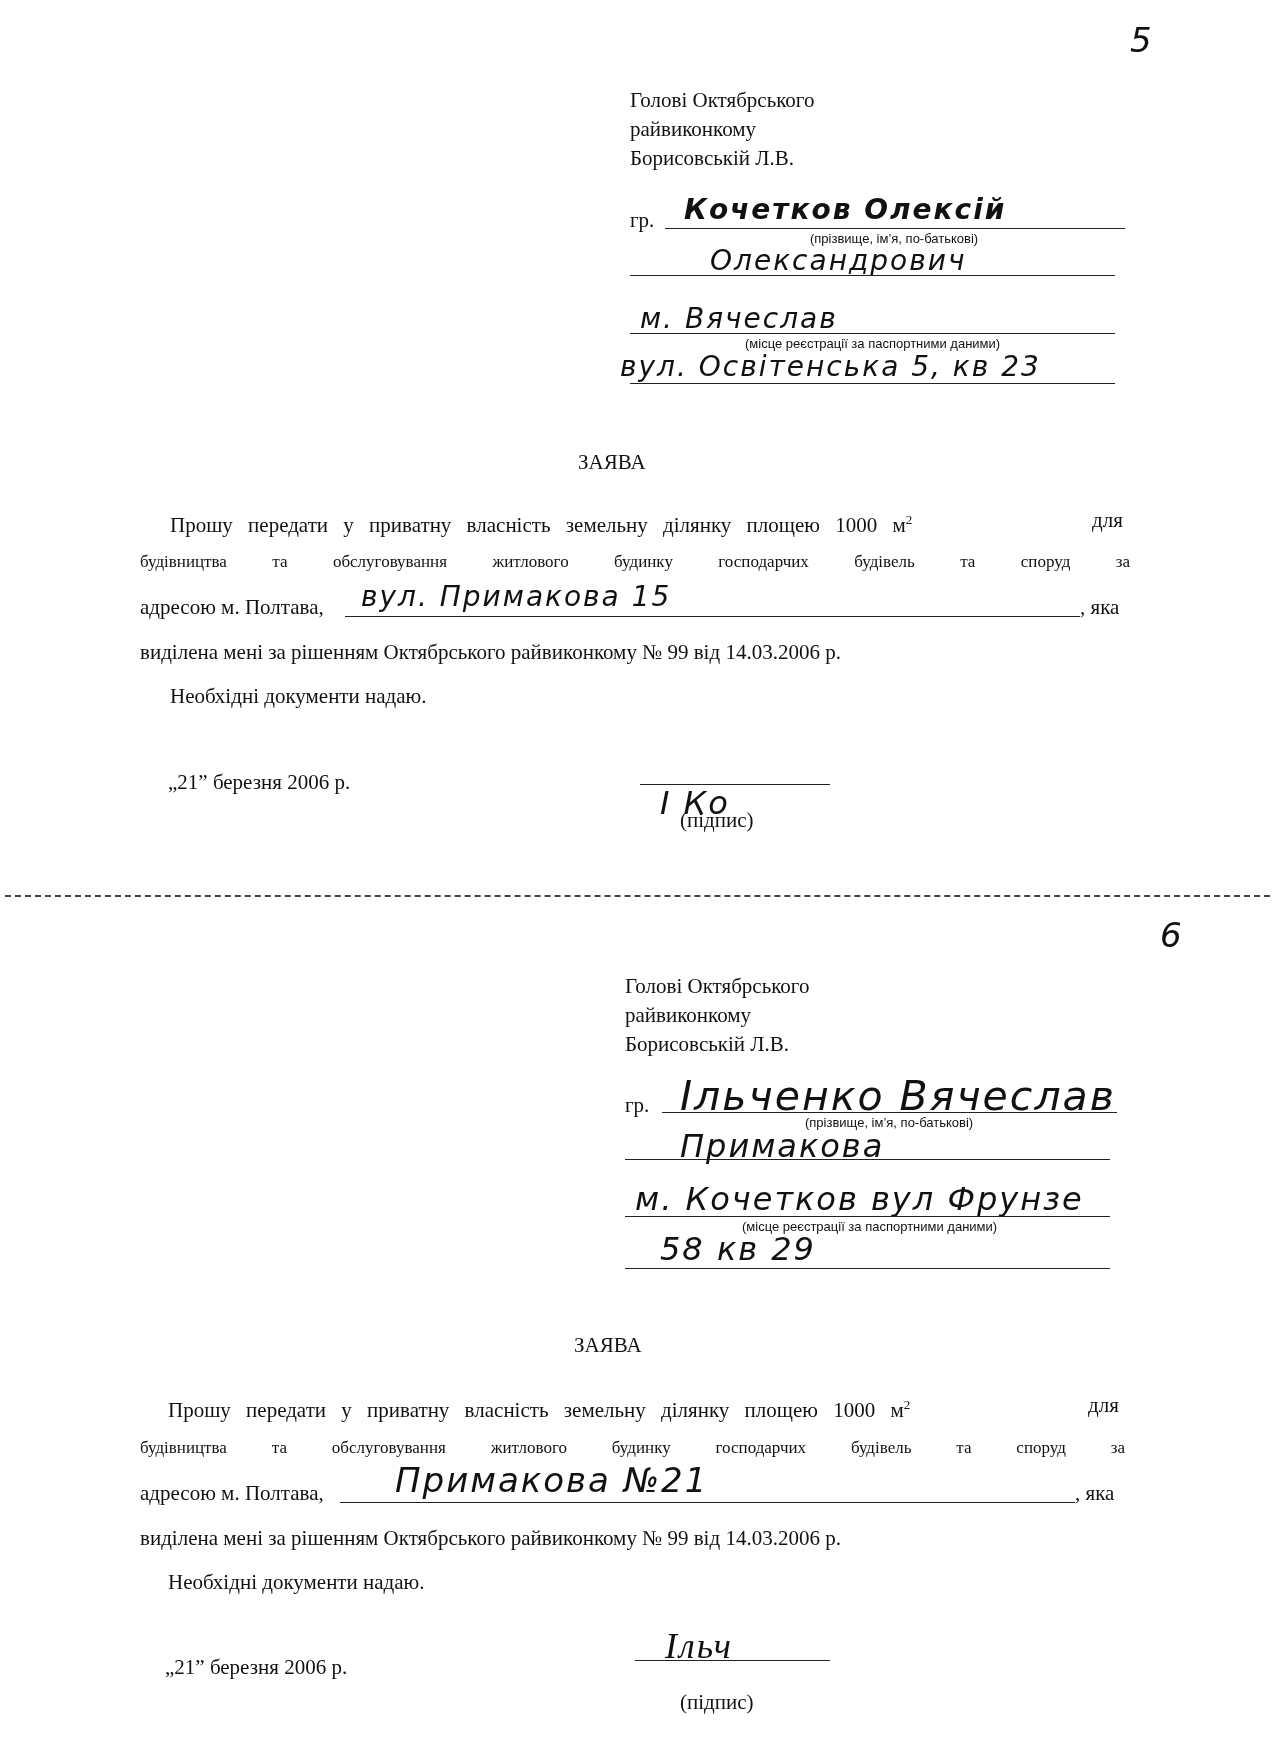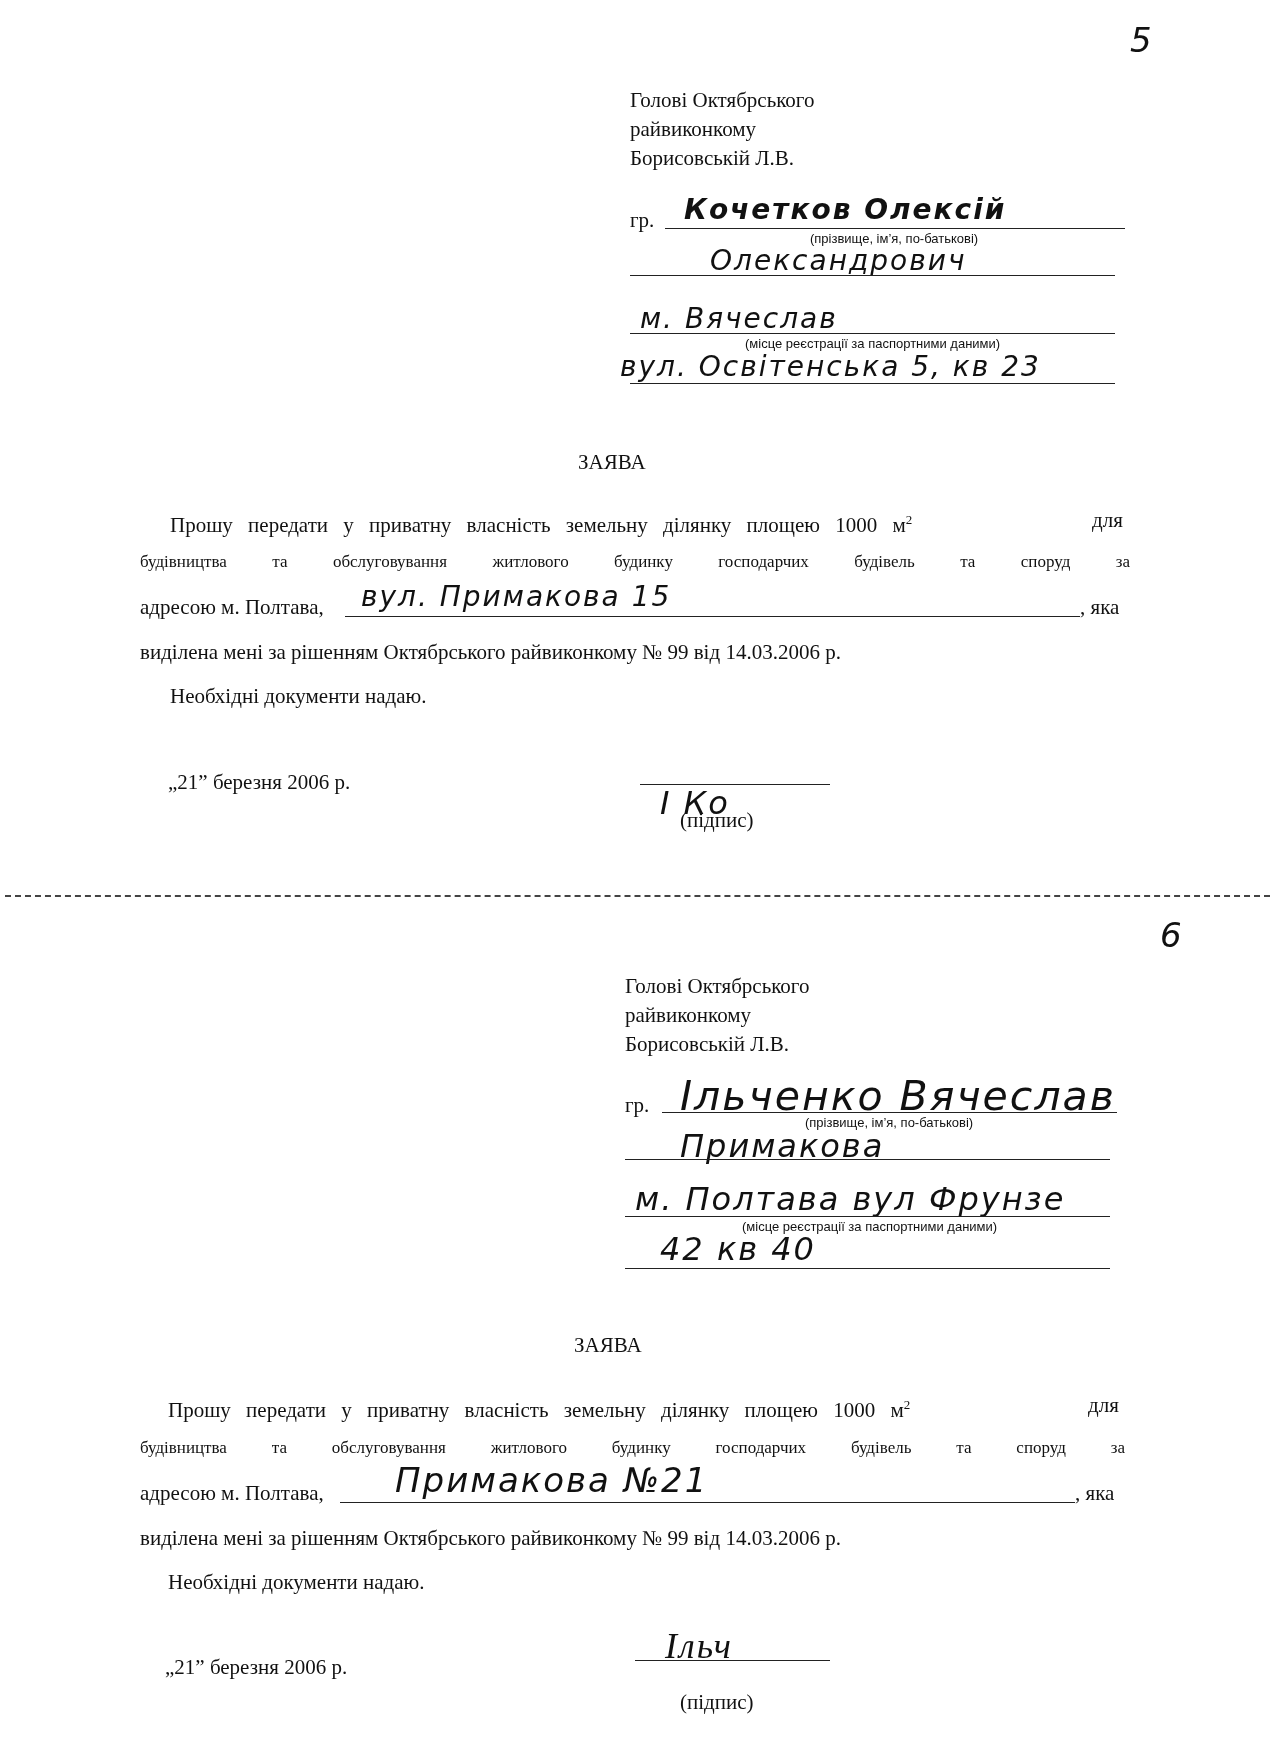--- a/index.html
+++ b/index.html
@@ -67,24 +67,24 @@
   <div class="abs txt" style="left:625px;top:1003px;">райвиконкому</div>
   <div class="abs txt" style="left:625px;top:1032px;">Борисовській Л.В.</div>
 
   <div class="abs txt" style="left:625px;top:1093px;">гр.</div>
   <div class="abs hw" style="left:680px;top:1072px;font-size:41px;">Ільченко Вячеслав</div>
   <div class="line" style="left:662px;width:455px;top:1112px;"></div>
   <div class="abs small" style="left:805px;top:1116px;">(прізвище, ім’я, по-батькові)</div>
   <div class="abs hw" style="left:680px;top:1127px;font-size:32px;">Примакова</div>
   <div class="line" style="left:625px;width:485px;top:1159px;"></div>
 
-  <div class="abs hw" style="left:635px;top:1180px;font-size:32px;">м. Полтава вул Фрунзе</div>
+  <div class="abs hw" style="left:635px;top:1180px;font-size:32px;">м. Кочетков вул Фрунзе</div>
   <div class="line" style="left:625px;width:485px;top:1216px;"></div>
   <div class="abs small" style="left:742px;top:1220px;">(місце реєстрації за паспортними даними)</div>
-  <div class="abs hw" style="left:660px;top:1230px;font-size:32px;">42 кв 40</div>
+  <div class="abs hw" style="left:660px;top:1230px;font-size:32px;">58 кв 29</div>
   <div class="line" style="left:625px;width:485px;top:1268px;"></div>
 
   <div class="abs txt" style="left:574px;top:1333px;">ЗАЯВА</div>
 
   <div class="abs txt" style="left:168px;top:1393px;">
     <span style="word-spacing:10px;">Прошу передати у приватну власність земельну ділянку площею 1000 м</span><sup>2</sup>
   </div>
   <div class="abs txt" style="left:1088px;top:1393px;">для</div>
   <div class="justify" style="left:140px;width:985px;top:1436px;">будівництва та обслуговування житлового будинку господарчих будівель та споруд  за</div>
   <div class="abs txt" style="left:140px;top:1481px;">адресою м. Полтава,</div>

